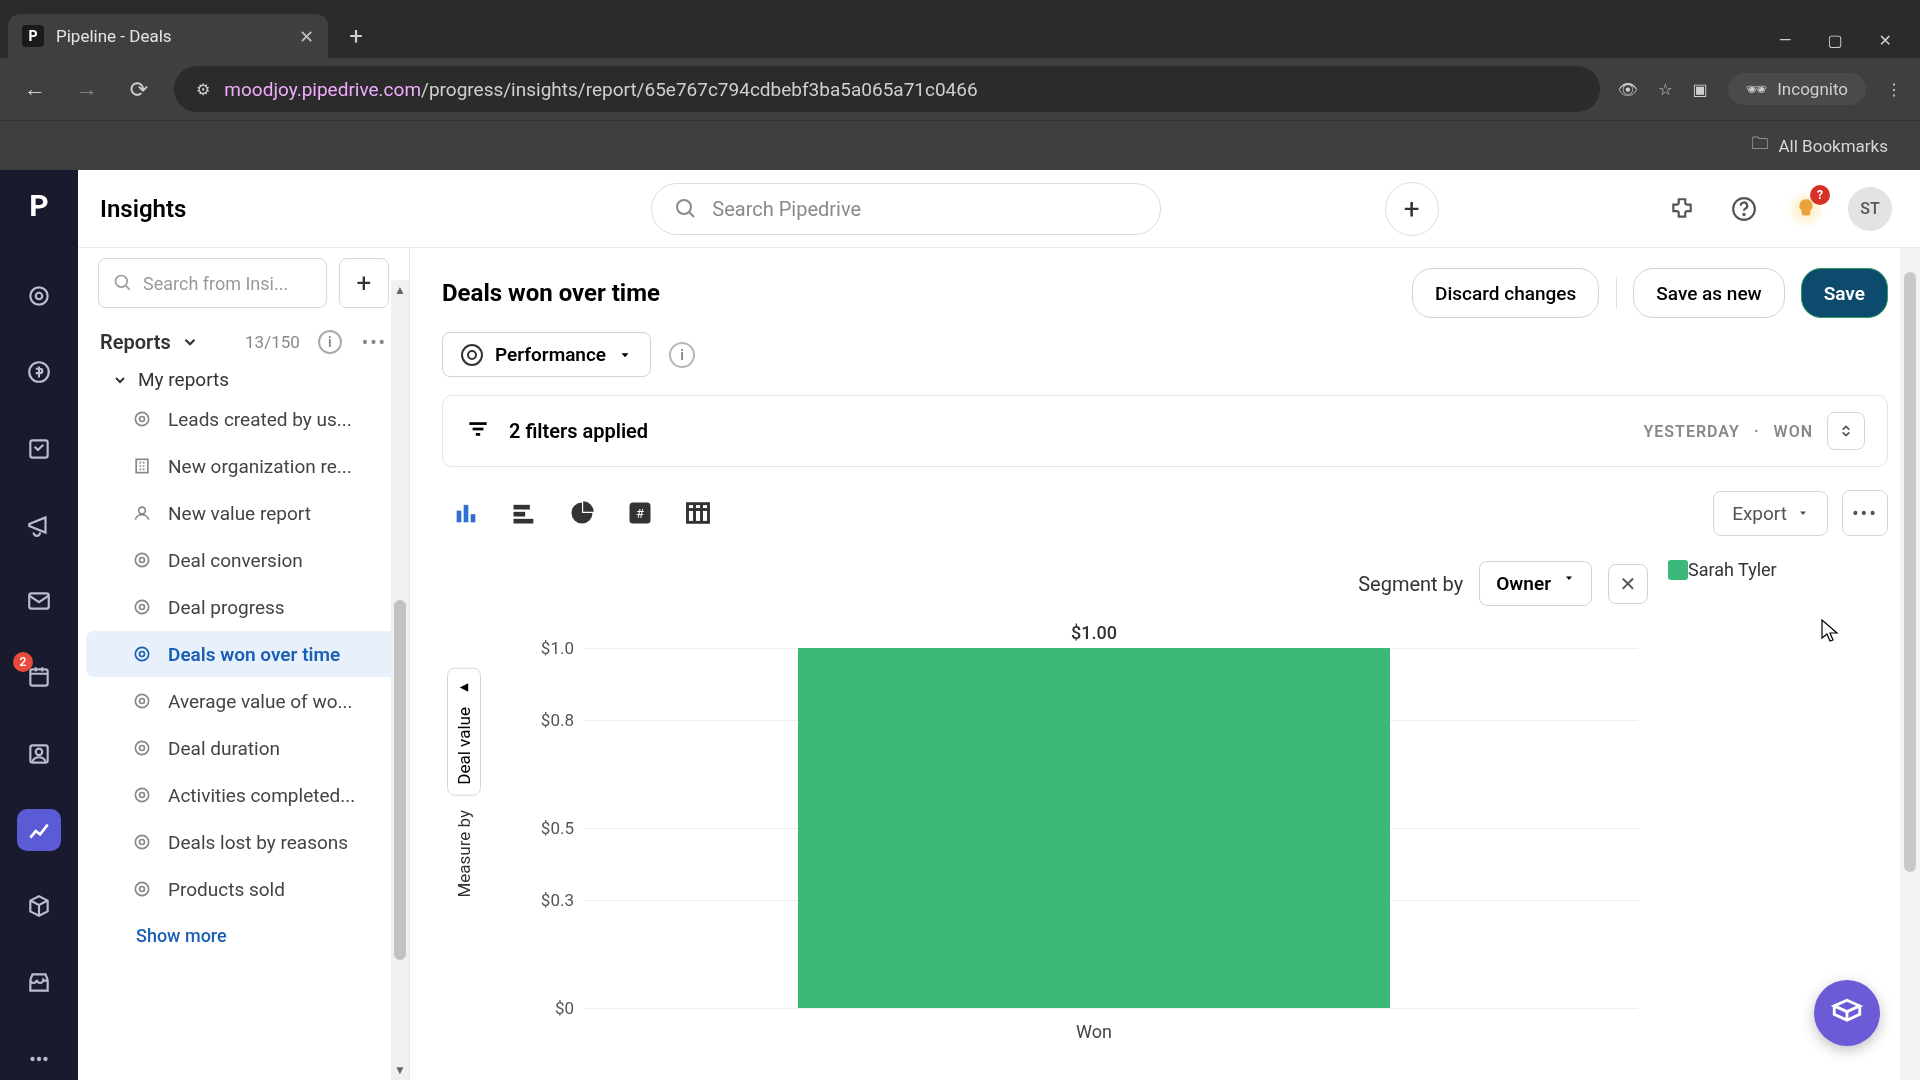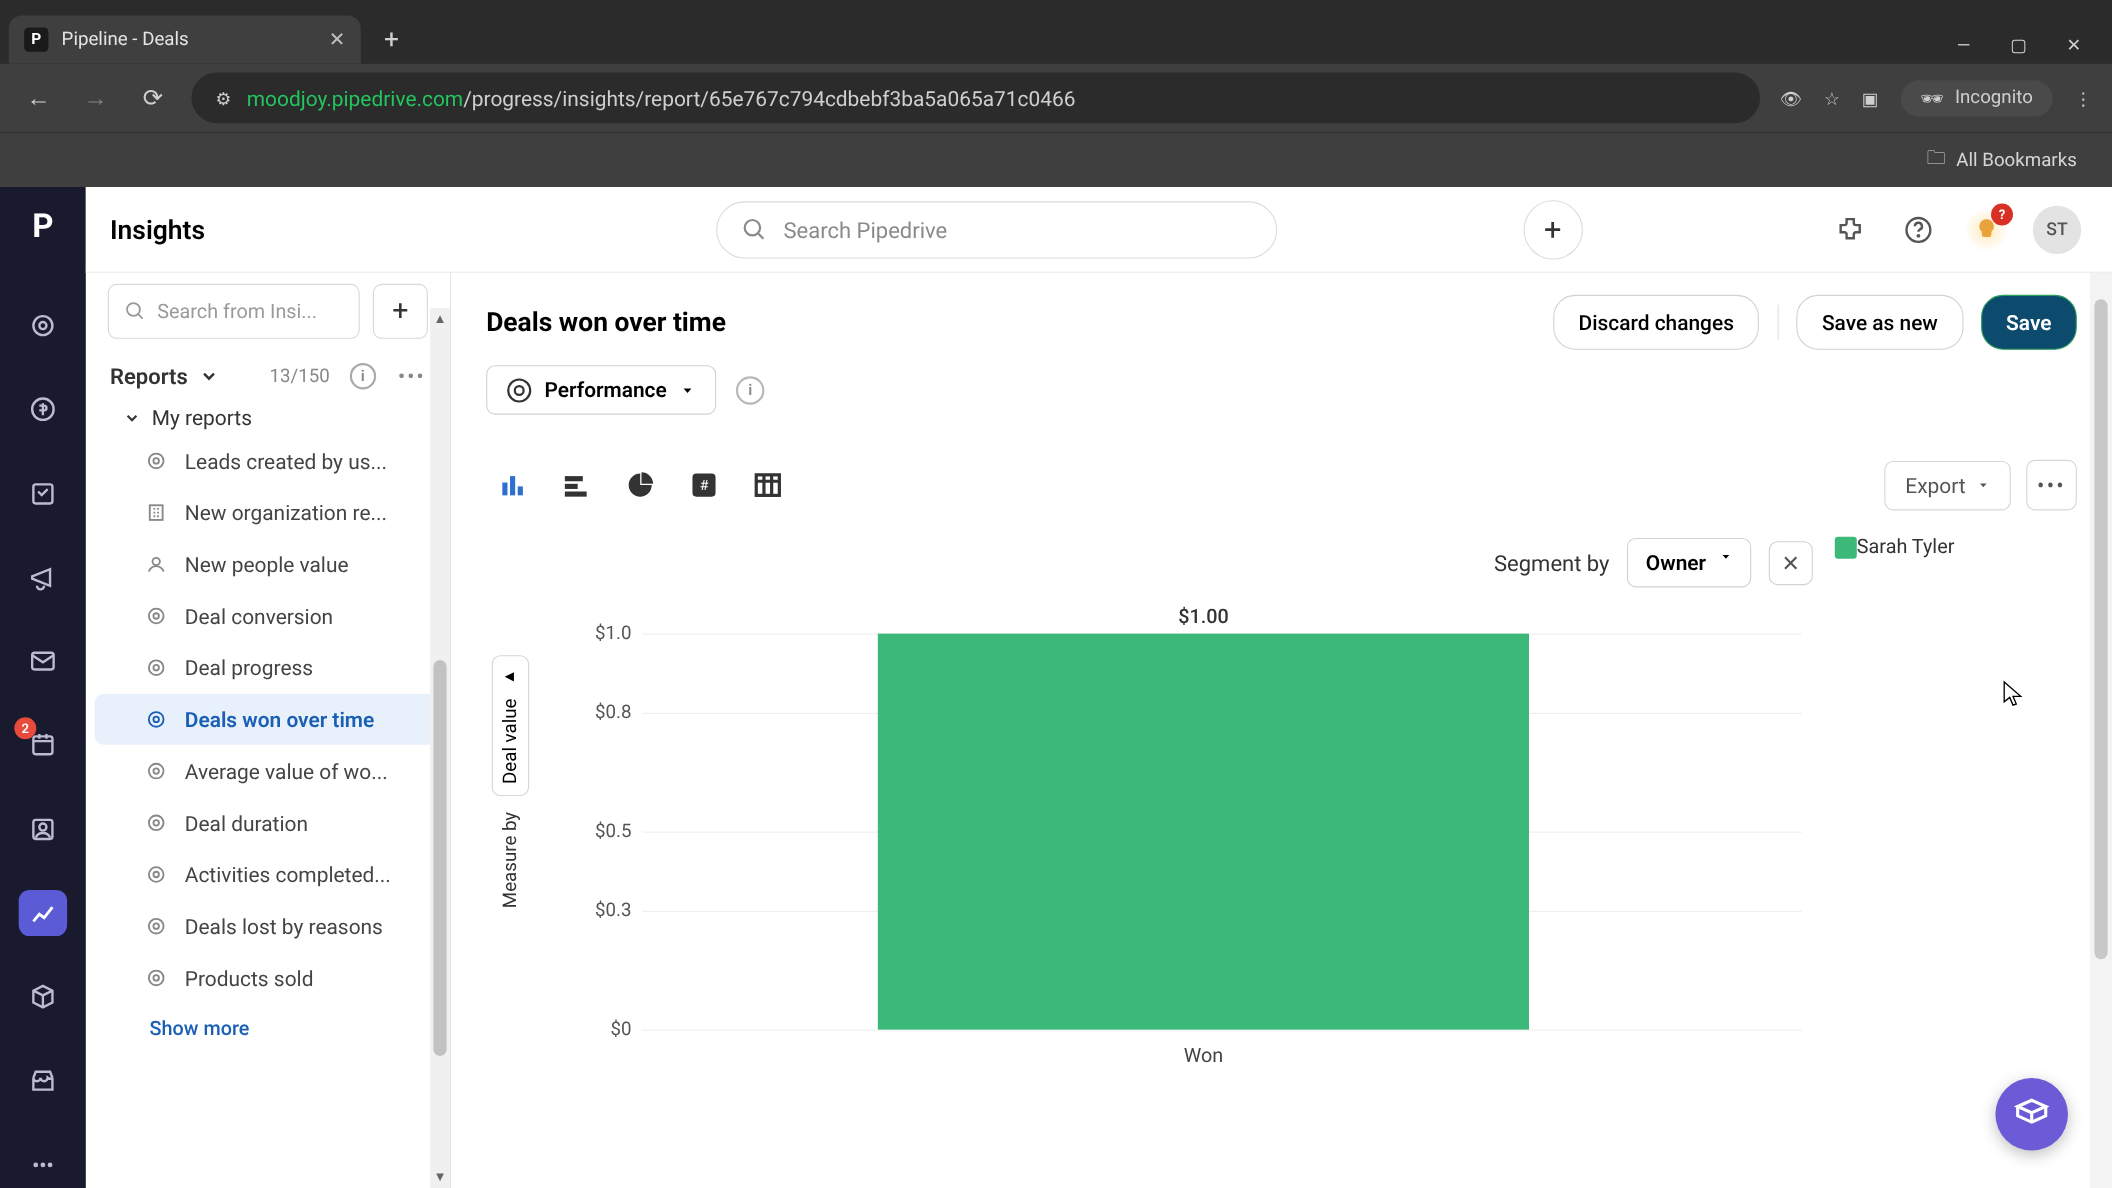--- a/index.html
+++ b/index.html
@@ -11,21 +11,21 @@
   .tab { background:#3f3f3f; color:#e4e4e4; height:44px; width:320px; border-radius:12px 12px 0 0; display:flex; align-items:center; padding:0 14px; gap:12px; font-size:17px; }
   .tab .fav { width:22px; height:22px; background:#1a1a1a; color:#fff; display:flex; align-items:center; justify-content:center; border-radius:4px; font-weight:700; font-size:14px; }
   .tab .close { margin-left:auto; font-size:18px; color:#bfbfbf; }
   .newtab { width:40px; height:40px; color:#cfcfcf; display:flex; align-items:center; justify-content:center; font-size:24px; margin-left:8px; margin-bottom:2px; }
   .win-controls { margin-left:auto; display:flex; gap:36px; padding:0 28px 8px 0; color:#cfcfcf; font-size:16px; }
   .addr-bar { height:62px; background:#3f3f3f; display:flex; align-items:center; padding:0 18px; gap:18px; }
   .nav-btn { width:34px; height:34px; display:flex; align-items:center; justify-content:center; color:#cfcfcf; font-size:22px; }
   .nav-btn.dim { opacity:.45; }
   .url-pill { flex:1; height:46px; background:#2b2b2b; border-radius:24px; display:flex; align-items:center; padding:0 22px; gap:14px; color:#cfcfcf; font-size:19px; }
   .url-pill .lock { font-size:16px; }
-  .url-pill .host { color:#22c55e; }
+  .url-pill .host { color:#f0abfc; }
   .addr-right { display:flex; align-items:center; gap:20px; color:#cfcfcf; }
   .incog { background:#4a4a4a; border-radius:20px; padding:6px 18px; display:flex; align-items:center; gap:10px; font-size:17px; }
   .bookmarks-bar { height:50px; background:#3f3f3f; border-top:1px solid #333; display:flex; align-items:center; justify-content:flex-end; padding-right:32px; color:#d6d6d6; font-size:17px; gap:10px; }
 
   
   .app { height:910px; display:flex; position:relative; }
 
   
   .icon-rail { width:78px; background:#1a1a2e; display:flex; flex-direction:column; align-items:center; padding-top:18px; gap:34px; }
   .icon-rail .logo { color:#fff; font-size:30px; font-weight:700; margin-bottom:18px; }
@@ -321,21 +321,21 @@
           </span>
           <span>New organization re...</span>
         </div>
         <div class="report-item">
           <span class="ico">
             <svg viewBox="0 0 24 24" width="20" height="20" fill="none" stroke="currentColor" stroke-width="2">
               <circle cx="12" cy="9" r="4"></circle>
               <path d="M4 20c1-4 5-6 8-6s7 2 8 6"></path>
             </svg>
           </span>
-          <span>New people value</span>
+          <span>New value report</span>
         </div>
         <div class="report-item">
           <span class="ico">
             <svg viewBox="0 0 24 24" width="20" height="20" fill="none" stroke="currentColor" stroke-width="2">
               <circle cx="12" cy="12" r="8"></circle>
               <circle cx="12" cy="12" r="3"></circle>
             </svg>
           </span>
           <span>Deal conversion</span>
         </div>
@@ -424,20 +424,38 @@
       <div class="perf-pill">
         <span class="target-ic"></span>
         <span>Performance</span>
         <svg width="14" height="14" viewBox="0 0 24 24" fill="currentColor">
             <path d="M6 9l6 7 6-7z"></path>
           </svg>
       </div>
       <span class="info-circ">i</span>
     </div>
 
+    <div class="filter-bar">
+      <span class="filter-ic"><svg viewBox="0 0 24 24" fill="none" stroke="currentColor" stroke-width="2.5">
+            <line x1="4" y1="7" x2="20" y2="7"></line>
+            <line x1="7" y1="12" x2="17" y2="12"></line>
+            <line x1="10" y1="17" x2="14" y2="17"></line>
+          </svg></span>
+      <span class="filter-text">2 filters applied</span>
+      <div class="filter-right">
+        <span>YESTERDAY</span>
+        <span>·</span>
+        <span>WON</span>
+        <div class="expand-box">
+          <svg width="16" height="16" viewBox="0 0 24 24" fill="none" stroke="currentColor" stroke-width="2.5">
+              <path d="M7 14l5 5 5-5M7 10l5-5 5 5"></path>
+            </svg>
+        </div>
+      </div>
+    </div>
 
     <div class="viz-row">
       <div class="viz-btn active">
           <svg viewBox="0 0 24 24" fill="currentColor">
             <rect x="4" y="10" width="4" height="10"></rect>
             <rect x="10" y="5" width="4" height="15"></rect>
             <rect x="16" y="13" width="4" height="7"></rect>
           </svg>
         </div>
       <div class="viz-btn">

